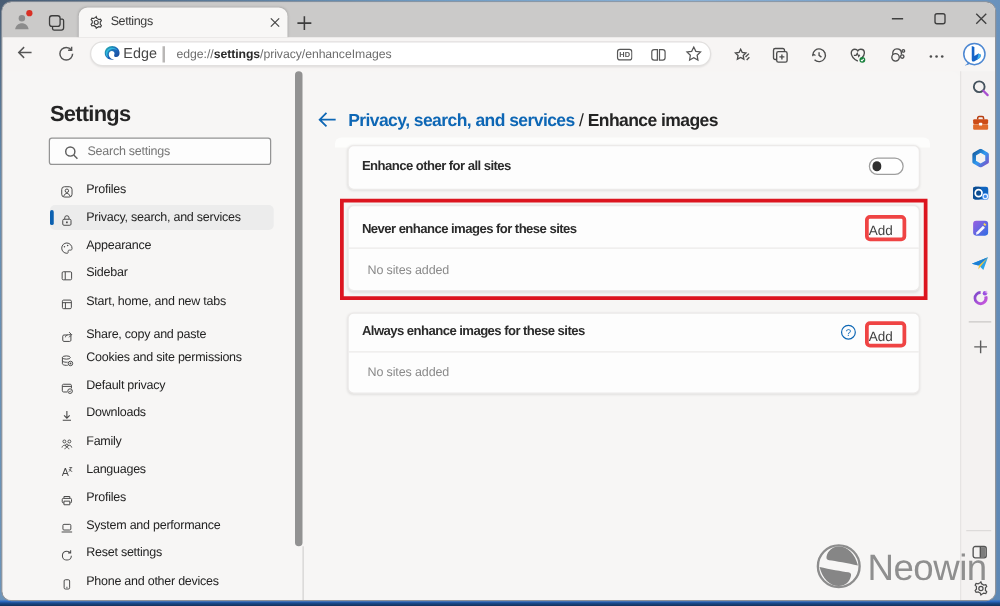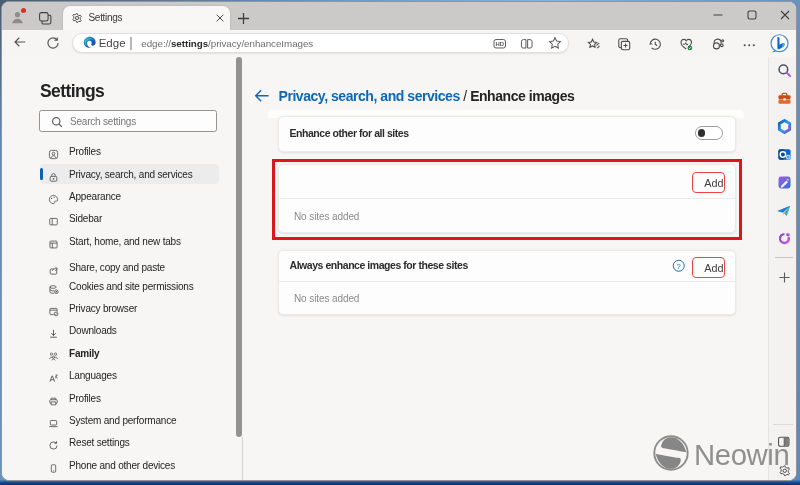--- a/index.html
+++ b/index.html
@@ -51,22 +51,22 @@
   .trackline { position:absolute; left:239.5px; top:435px; width:1px; bottom:0; background:#d4d2d1; }
   
   .crumb { position:absolute; left:276.5px; top:86px; font-size:14px; letter-spacing:-0.45px; font-weight:700; color:#242424; }
   .crumb .blue { color:#0e67b5; }
   .card { position:absolute; left:276px; width:458px; background:#fdfdfd; border:1px solid #eceae9; border-radius:5px; box-shadow:0 0.7px 2px rgba(0,0,0,.09); }
   .ctitle { position:absolute; left:10.5px; font-size:10.5px; letter-spacing:-0.45px; font-weight:700; color:#2b2b2b; }
   .nosites { position:absolute; left:15px; font-size:10px; letter-spacing:-0.1px; color:#8a8a8a; }
   .divline { position:absolute; left:0; width:100%; height:1px; background:#eceae9; }
   .addbtn {
     position:absolute; width:32.5px; height:21.5px; background:#fdfdfd;
-    border:1px solid #ef4444; border-radius:4px; font-size:10.8px; color:#3f3f3f;
-    text-align:right; line-height:20px;
+    border:3px solid #ef4444; border-radius:4px; font-size:10.8px; color:#3f3f3f;
+    text-align:left; line-height:20px;
   }
   .redbox { position:absolute; left:269.5px; top:156.5px; width:470px; height:81.5px; border:3px solid #dc151f; }
   .toggle { position:absolute; left:692.5px; top:124px; width:28.5px; height:14px; border:1px solid #9e9e9e; border-radius:7.5px; background:#fff; }
   .toggle:before { content:""; position:absolute; left:2.8px; top:2.4px; width:7.2px; height:7.2px; border-radius:50%; background:#2f2f2f; }
   
   .wm { position:absolute; left:694px; top:438.4px; font-size:29.3px; color:#8f8f8f; letter-spacing:-.4px; z-index:9; }
 </style>
 </head>
 <body>
 <div class="win">
@@ -335,29 +335,29 @@
           </svg></span>
         <span class="t">Cookies and site permissions</span>
       </div>
   <div class="navrow" style="top:296.8px;">
         <span class="ic"><svg viewBox="0 0 16 16" width="11" height="11" fill="none" stroke="#4a4a4a" stroke-width="1.15">
             <path d="M13.3 8.2V4.9c0-.8-.6-1.4-1.4-1.4H4.1c-.8 0-1.4.6-1.4 1.4v6.2c0 .8.6 1.4 1.4 1.4h4.1"></path>
             <path d="M2.8 6h10.4"></path>
             <circle cx="11.7" cy="11.5" r="2.7"></circle>
             <path d="M10.5 11.5l.9.9 1.5-1.7" stroke-width="1"></path>
           </svg></span>
-        <span class="t">Privacy browser</span>
+        <span class="t">Default privacy</span>
       </div>
   <div class="navrow" style="top:319.2px;">
         <span class="ic"><svg viewBox="0 0 16 16" width="11" height="11" fill="none" stroke="#4a4a4a" stroke-width="1.3">
             <path d="M8 2.6v8.2M4.7 7.6L8 10.9l3.3-3.3M3.2 13.4h9.6"></path>
           </svg></span>
         <span class="t">Downloads</span>
       </div>
-  <div class="navrow" style="top:341.6px;font-weight:bold;">
+  <div class="navrow" style="top:341.6px;">
         <span class="ic"><svg viewBox="0 0 16 16" width="11" height="11" fill="none" stroke="#4a4a4a" stroke-width="1.1">
             <circle cx="5.1" cy="4.6" r="1.7"></circle>
             <circle cx="10.9" cy="4.6" r="1.7"></circle>
             <circle cx="8" cy="9.1" r="1.5"></circle>
             <path d="M2.3 11.7c.4-1.7 1.5-2.6 2.8-2.6 1 0 1.6.4 2 1M13.7 11.7c-.4-1.7-1.5-2.6-2.8-2.6-1 0-1.6.4-2 1M5.6 13.6c.3-1.3 1.3-2 2.4-2s2.1.7 2.4 2"></path>
           </svg></span>
         <span class="t">Family</span>
       </div>
   <div class="navrow" style="top:364px;">
         <span class="ic"><svg viewBox="0 0 16 16" width="11" height="11" fill="none" stroke="#4a4a4a" stroke-width="1.2">
@@ -404,20 +404,21 @@
   <div class="crumb"><span class="blue">Privacy, search, and services</span> <span style="font-weight:400;">/</span> Enhance images</div>
   <div class="abs" style="left:265.5px;top:108px;width:476px;height:8px;background:#fdfdfc;border-radius:5px 5px 0 0;"></div>
 
   <div class="card" style="top:113.5px; height:36px;">
     <div class="ctitle" style="top:10.5px;">Enhance other for all sites</div>
   </div>
   <div class="toggle"></div>
 
   <div class="redbox"></div>
   <div class="card" style="top:162px; height:69px;">
+    <div class="ctitle" style="top:11.5px;">Never enhance images for these sites</div>
     <div class="divline" style="top:33px;"></div>
     <div class="nosites" style="top:45.5px;">No sites added</div>
     <div class="addbtn" style="left:413px; top:6.5px;">Add</div>
   </div>
 
   <div class="card" style="top:247.5px; height:65.5px;">
     <div class="ctitle" style="top:8.5px;">Always enhance images for these sites</div>
     <svg class="abs" style="left:393px;top:8px" viewBox="0 0 14 14" width="13.5" height="13.5" fill="none">
         <circle cx="7" cy="7" r="5.7" stroke="#0e67b5" stroke-width="1"></circle>
         <text x="7" y="9.9" font-size="8" fill="#0e67b5" text-anchor="middle" font-family="Liberation Sans">?</text>

